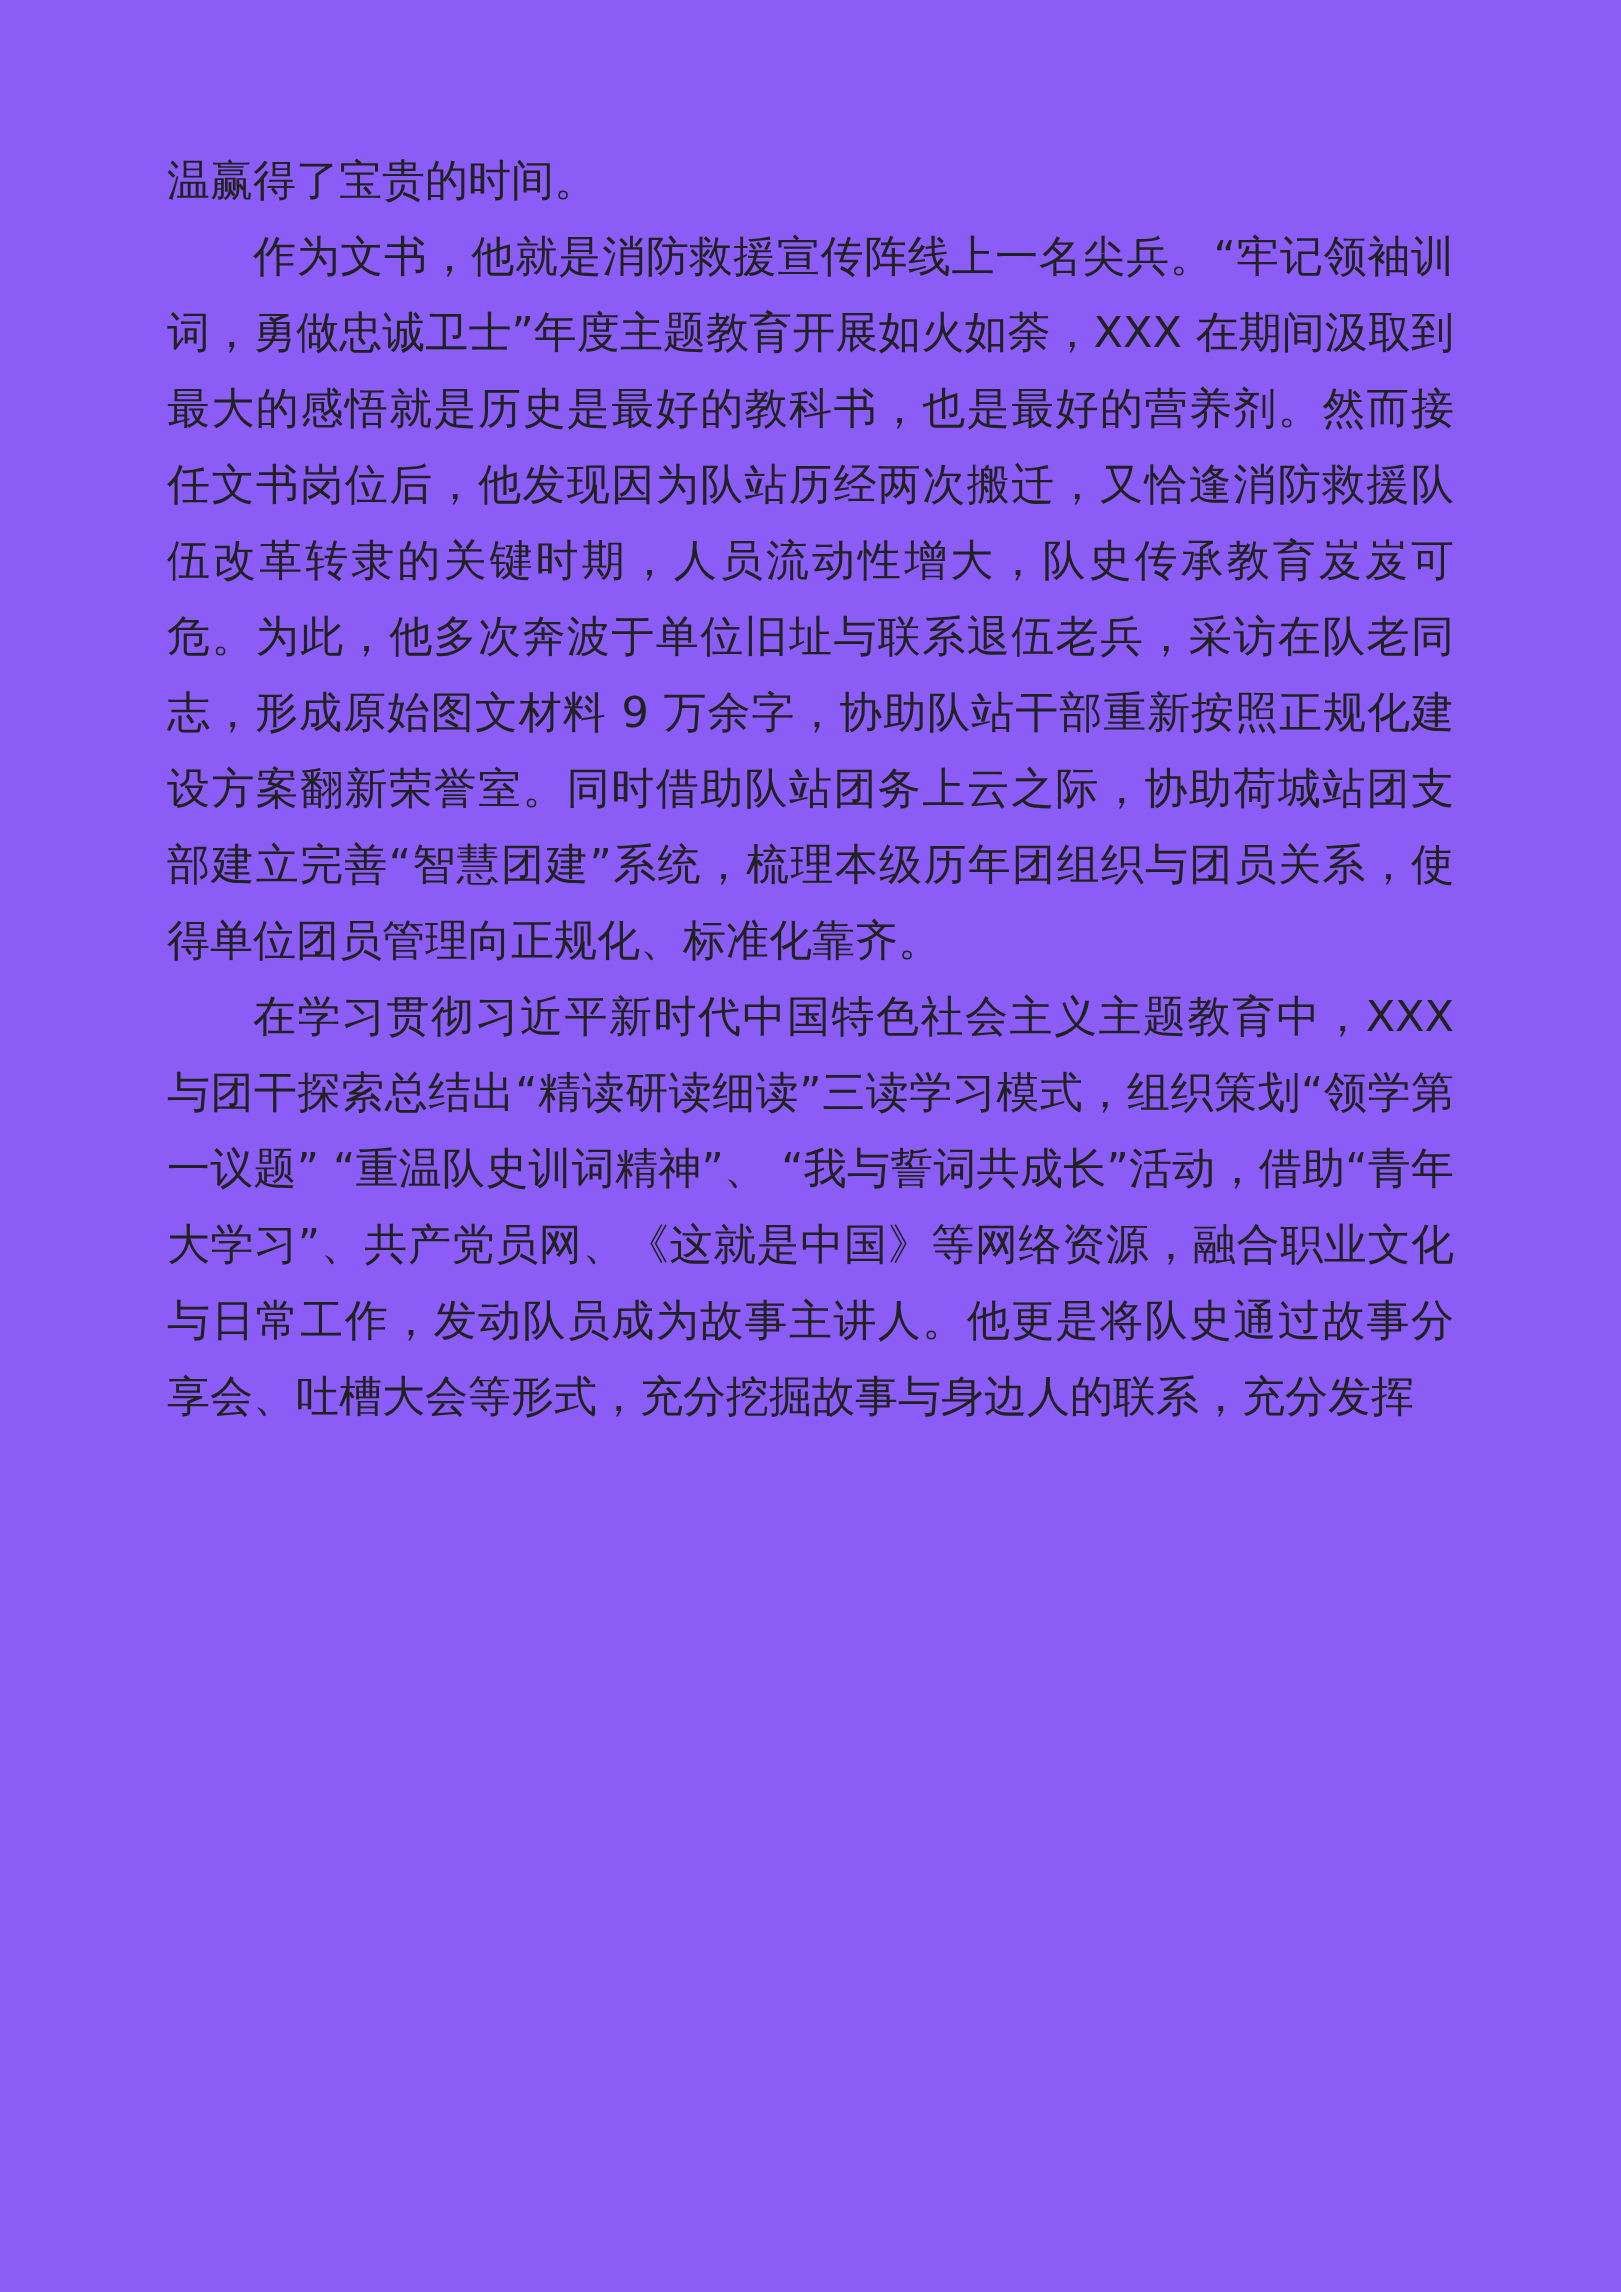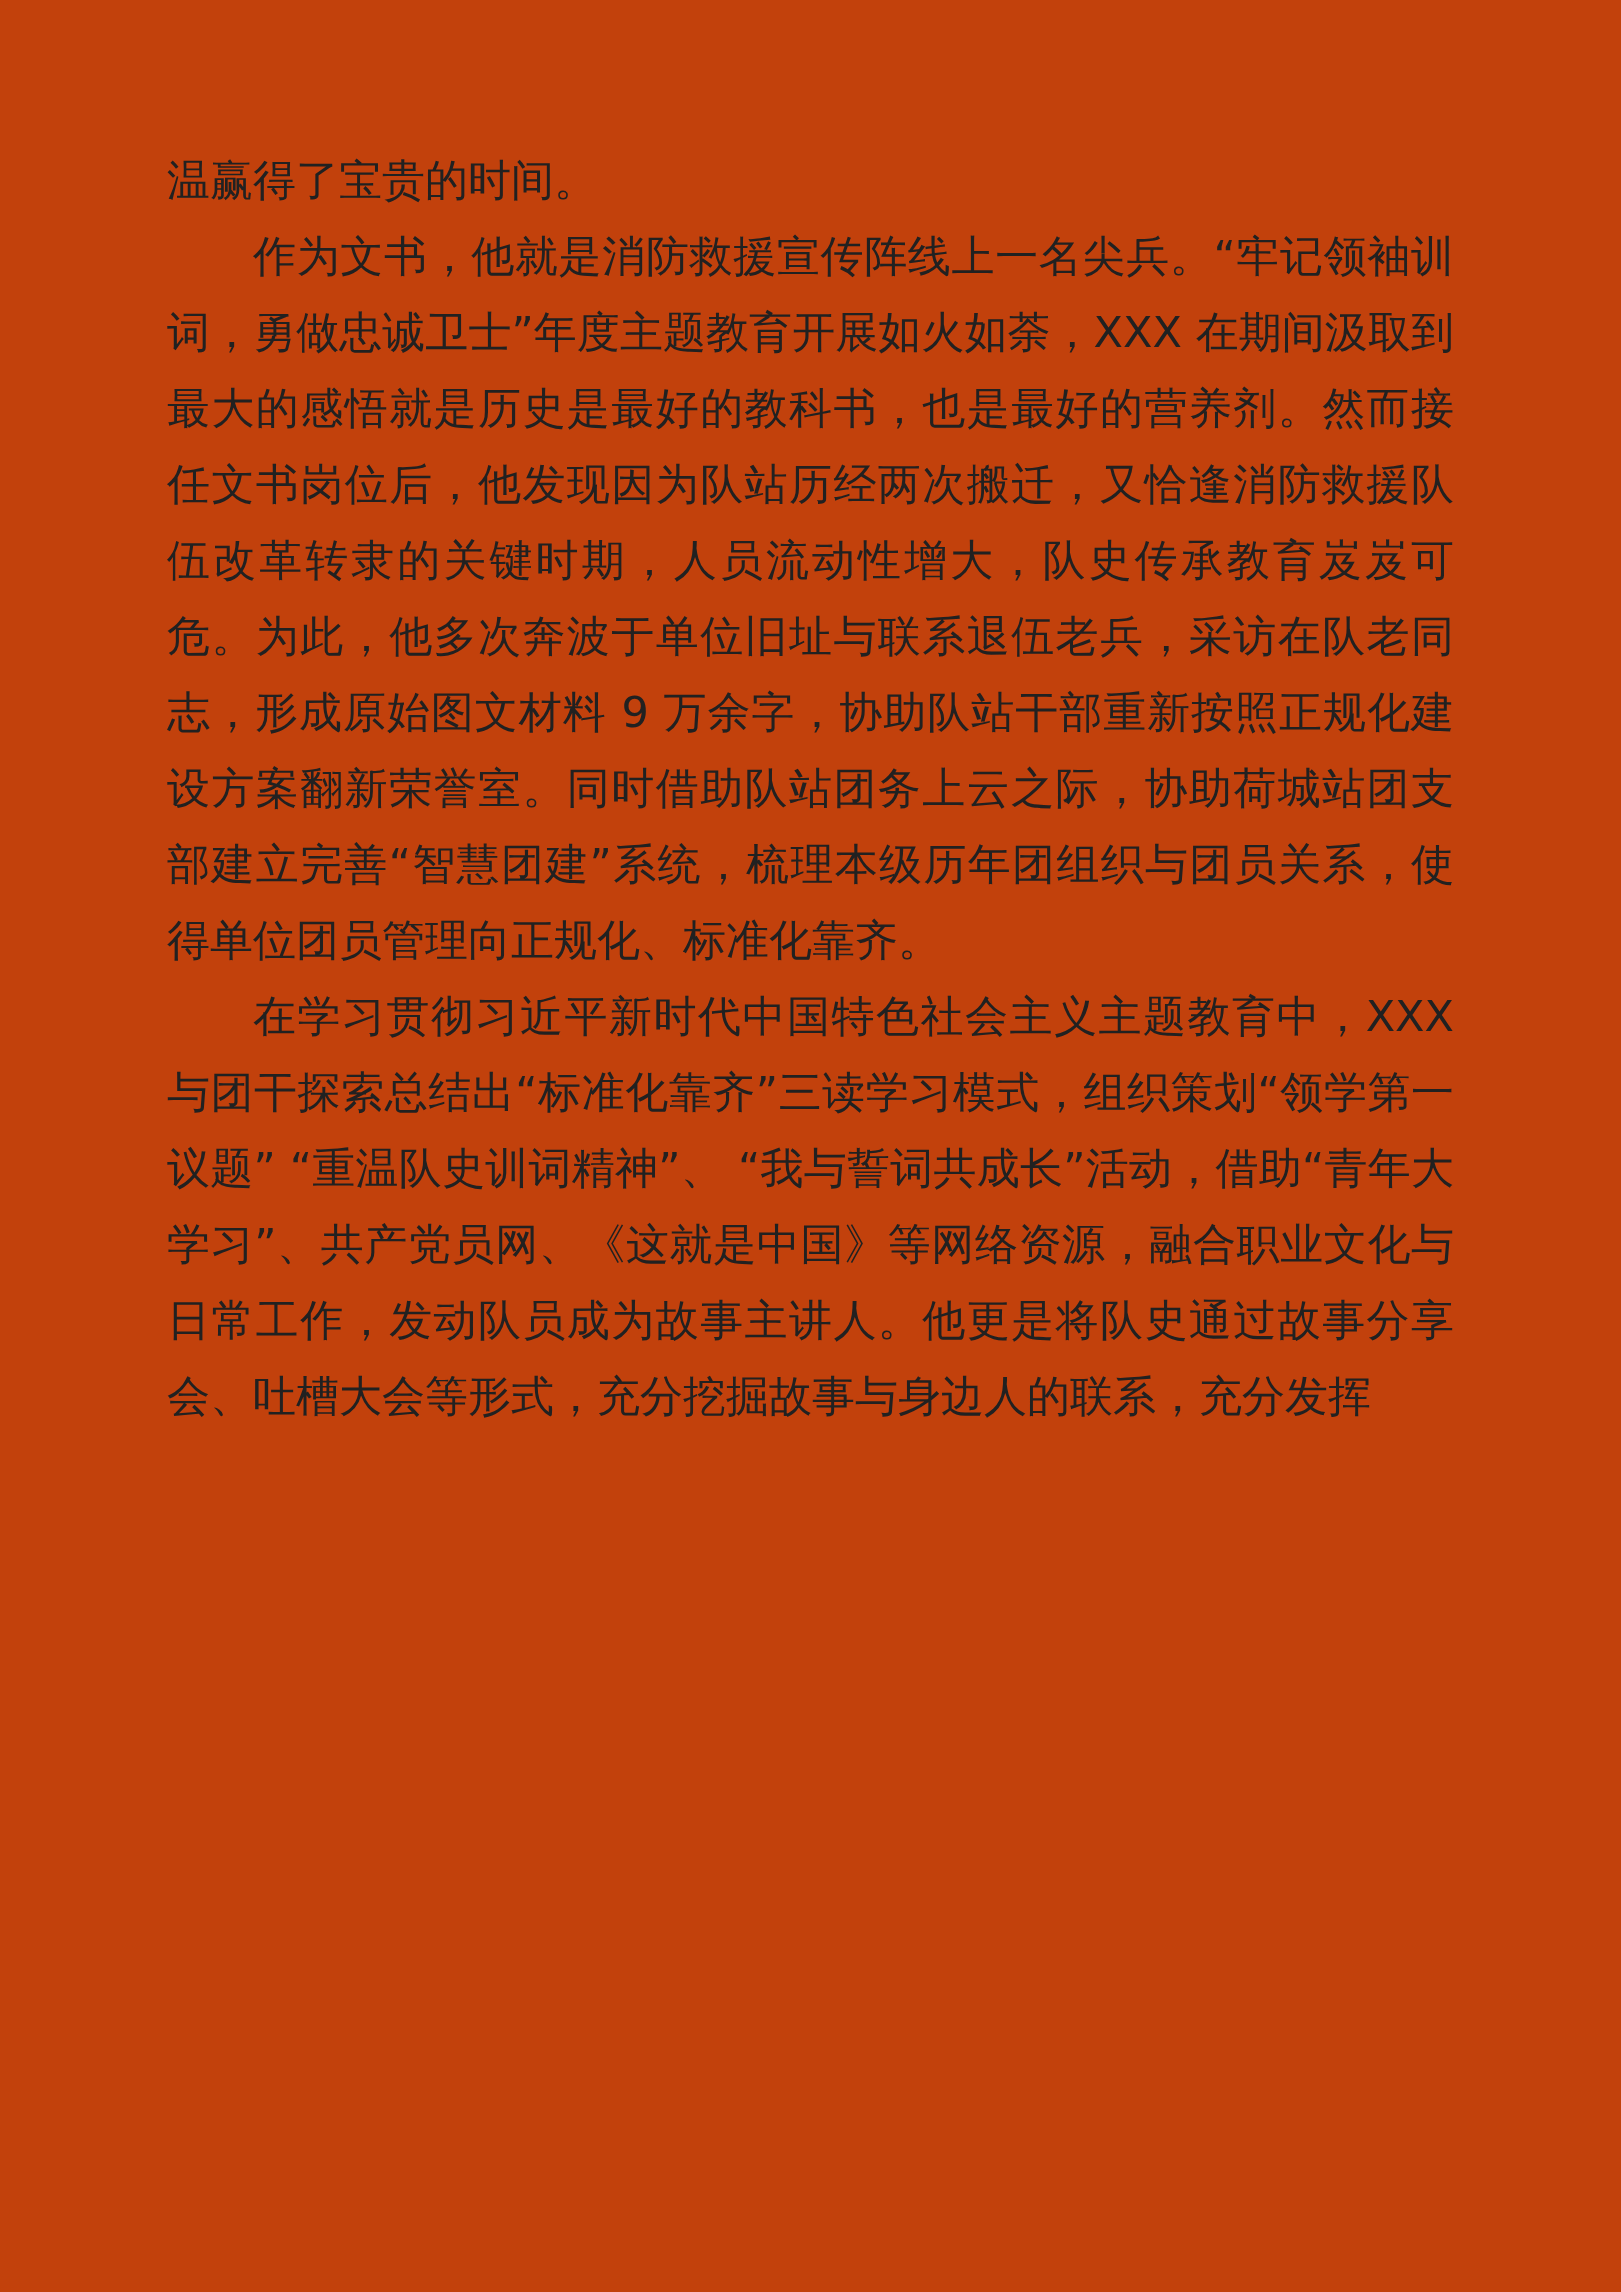--- a/index.html
+++ b/index.html
@@ -11,21 +11,21 @@
     width: 1621px;
     height: 2293px;
     font-family: "DejaVu Sans", "Liberation Sans", sans-serif;
     position: relative;
     overflow: hidden;
   }
   .page {
     box-sizing: border-box;
     width: 1621px;
     height: 2293px;
-    background: #c2410c;
+    background: #8b5cf6;
     padding: 142px 167px 0 167px;
   }
   .doc-body {
     width: 100%;
   }
   .para {
     margin: 0;
     padding: 0;
     font-size: 43px;
     line-height: 76px;
@@ -39,16 +39,16 @@
     text-indent: 2em;
   }
 </style>
 </head>
 <body>
 
 <div class="page">
   <div class="doc-body">
       <p class="para">温赢得了宝贵的时间。</p>
       <p class="para indent">作为文书，他就是消防救援宣传阵线上一名尖兵。“牢记领袖训词，勇做忠诚卫士”年度主题教育开展如火如荼，XXX 在期间汲取到最大的感悟就是历史是最好的教科书，也是最好的营养剂。然而接任文书岗位后，他发现因为队站历经两次搬迁，又恰逢消防救援队伍改革转隶的关键时期，人员流动性增大，队史传承教育岌岌可危。为此，他多次奔波于单位旧址与联系退伍老兵，采访在队老同志，形成原始图文材料 9 万余字，协助队站干部重新按照正规化建设方案翻新荣誉室。同时借助队站团务上云之际，协助荷城站团支部建立完善“智慧团建”系统，梳理本级历年团组织与团员关系，使得单位团员管理向正规化、标准化靠齐。</p>
-      <p class="para indent">在学习贯彻习近平新时代中国特色社会主义主题教育中，XXX 与团干探索总结出“标准化靠齐”三读学习模式，组织策划“领学第一议题” “重温队史训词精神”、 “我与誓词共成长”活动，借助“青年大学习”、共产党员网、《这就是中国》等网络资源，融合职业文化与日常工作，发动队员成为故事主讲人。他更是将队史通过故事分享会、吐槽大会等形式，充分挖掘故事与身边人的联系，充分发挥</p>
+      <p class="para indent">在学习贯彻习近平新时代中国特色社会主义主题教育中，XXX 与团干探索总结出“精读研读细读”三读学习模式，组织策划“领学第一议题” “重温队史训词精神”、 “我与誓词共成长”活动，借助“青年大学习”、共产党员网、《这就是中国》等网络资源，融合职业文化与日常工作，发动队员成为故事主讲人。他更是将队史通过故事分享会、吐槽大会等形式，充分挖掘故事与身边人的联系，充分发挥</p>
     </div>
 </div>
 
 
 </body></html>

